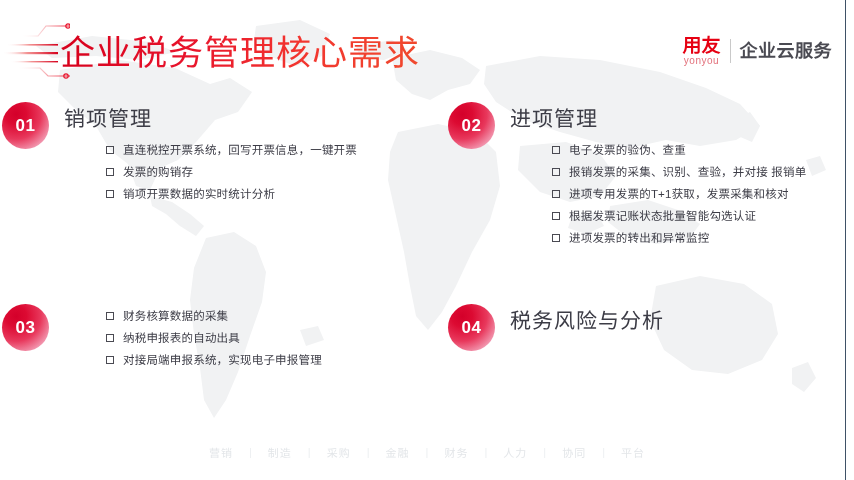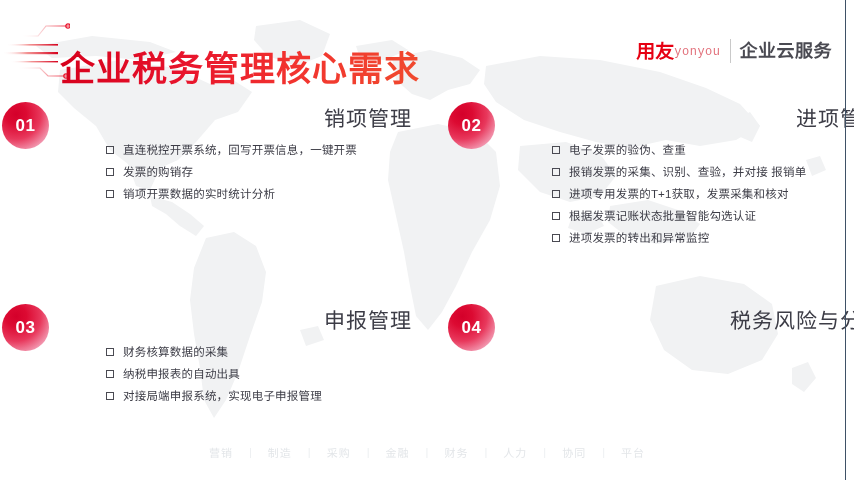--- a/index.html
+++ b/index.html
@@ -44,24 +44,24 @@
     position: absolute;
     left: 0px;
     top: 22px;
     width: 70px;
     height: 58px;
     z-index: 3;
   }
   .page-title {
     position: absolute;
     left: 60px;
-    top: 48px;
+    top: 32px;
     z-index: 4;
     font-size: 35px;
-    font-weight: bold;
+    font-weight: normal;
     letter-spacing: 1px;
     line-height: 42px;
     background: linear-gradient(100deg, #d6001c 0%, #e8142c 35%, #f2342f 65%, #f04a2e 100%);
     -webkit-background-clip: text;
     background-clip: text;
     color: transparent;
     -webkit-text-fill-color: transparent;
     white-space: nowrap;
   }
 
@@ -70,39 +70,38 @@
     position: absolute;
     right: 22px;
     top: 34px;
     z-index: 5;
     display: flex;
     align-items: center;
     height: 34px;
   }
   .logo-mark {
     display: flex;
-    flex-direction: row;
+    flex-direction: column;
     align-items: center;
     justify-content: flex-end;
     padding-right: 9px;
   }
   .logo-cn {
     font-size: 19px;
     font-weight: bold;
     color: #e60012;
     line-height: 19px;
     letter-spacing: 0px;
   }
   .logo-en {
-    font-size: 12px;
+    font-size: 10px;
     color: #e2707b;
     line-height: 10px;
     letter-spacing: 0.5px;
     margin-top: 1px;
-    font-family: Liberation Mono, monospace;
   }
   .logo-sep {
     width: 1px;
     height: 24px;
     background: #c9c9c9;
   }
   .logo-text {
     font-size: 18px;
     font-weight: bold;
     color: #4a4a52;
@@ -147,21 +146,20 @@
   }
   .section.col2 .badge { left: 8px; text-align: center; }
   .section.col2 .sec-body { padding-left: 62px; }
 
   .sec-title {
     font-size: 21px;
     color: #3c3c46;
     line-height: 26px;
     padding-top: 10px;
     letter-spacing: 1px;
-    text-align: right;
   }
   .bullets {
     list-style: none;
     margin: 7px 0 0 0;
     padding: 0 0 0 42px;
   }
   .bullets li {
     position: relative;
     font-size: 11.5px;
     color: #3c3c46;
@@ -305,21 +303,20 @@
           <li>进项专用发票的T+1获取，发票采集和核对</li>
           <li>根据发票记账状态批量智能勾选认证</li>
           <li>进项发票的转出和异常监控</li>
         </ul>
       </div>
     </div>
 
     <div class="section">
       <div class="badge">03</div>
       <div class="sec-body">
-        <div class="sec-title">申报管理</div>
         <ul class="bullets">
           <li>财务核算数据的采集</li>
           <li>纳税申报表的自动出具</li>
           <li>对接局端申报系统，实现电子申报管理</li>
         </ul>
       </div>
     </div>
 
     <div class="section col2">
       <div class="badge">04</div>

